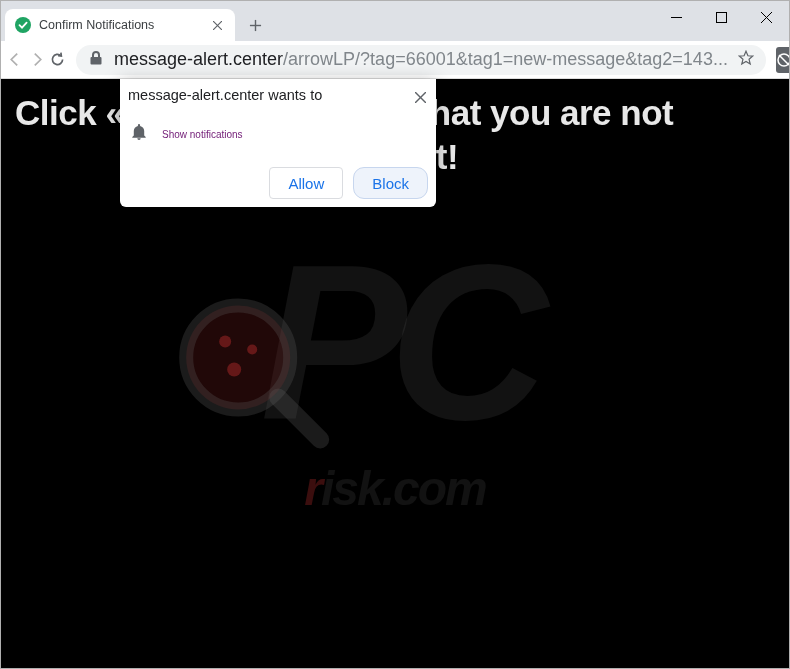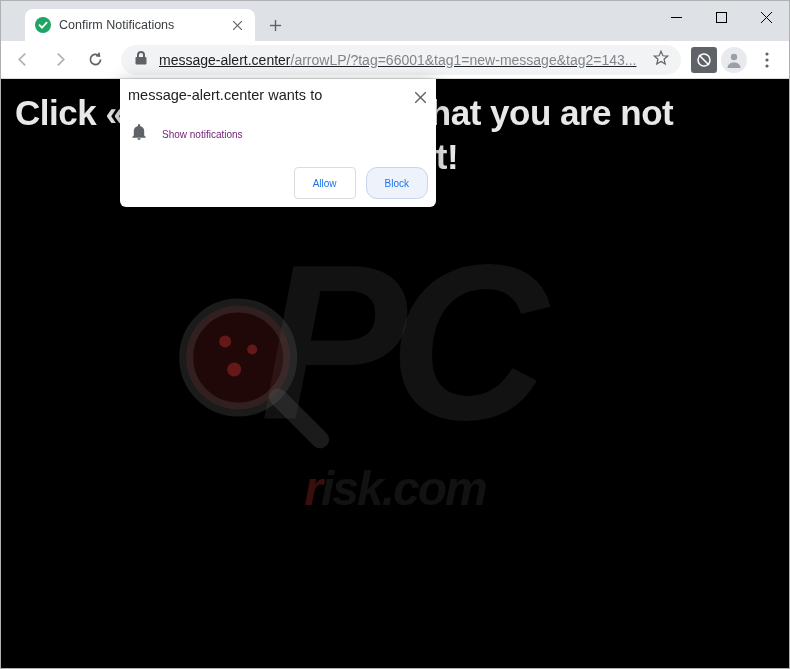--- a/index.html
+++ b/index.html
@@ -4,35 +4,35 @@
   <style>
     * { margin: 0; padding: 0; box-sizing: border-box; font-family: "Segoe UI", Tahoma, sans-serif; }
     body { width: 790px; height: 669px; background: #fff; position: relative; overflow: hidden; border: 1px solid #b0b0b0; }
 
     
     .window-controls { position: absolute; top: 0; right: 0; height: 32px; display: flex; align-items: center; z-index: 50; }
     .win-btn { width: 45px; height: 30px; display: flex; align-items: center; justify-content: center; cursor: pointer; }
     .win-btn svg { width: 11px; height: 11px; stroke: #000; stroke-width: 1; fill: none; }
 
     
-    .tabstrip { height: 40px; background: #dee1e6; display: flex; align-items: flex-end; padding-left: 24px; padding-top: 8px; }
+    .tabstrip { height: 40px; background: #dee1e6; display: flex; align-items: flex-end; padding-left: 4px; padding-top: 8px; }
     .tab { background: #fff; height: 32px; width: 230px; border-top-left-radius: 8px; border-top-right-radius: 8px; display: flex; align-items: center; padding: 0 10px; gap: 8px; position: relative; }
     .tab .favicon { width: 16px; height: 16px; }
     .tab .title { flex: 1; font-size: 12.5px; color: #3c4043; white-space: nowrap; overflow: hidden; }
     .tab .close { width: 16px; height: 16px; display: flex; align-items: center; justify-content: center; cursor: pointer; }
     .newtab { width: 28px; height: 28px; display: flex; align-items: center; justify-content: center; cursor: pointer; margin-left: 6px; margin-bottom: 2px; }
 
     
     .toolbar { height: 38px; background: #fff; display: flex; align-items: center; padding: 0 6px; gap: 4px; border-bottom: 1px solid #dcdcdc; }
     .tool-btn { width: 32px; height: 32px; display: flex; align-items: center; justify-content: center; border-radius: 50%; cursor: pointer; }
     .tool-btn.disabled svg { stroke: #b0b0b0; }
     .tool-btn svg { width: 17px; height: 17px; stroke: #5f6368; stroke-width: 2; fill: none; }
     .omnibox { flex: 1; height: 30px; background: #f1f3f4; border-radius: 15px; display: flex; align-items: center; padding: 0 12px; gap: 10px; margin: 0 6px; }
     .omnibox .lock { width: 16px; height: 16px; fill: #5f6368; }
-    .omnibox .url { flex: 1; font-size: 14px; color: #202124; white-space: nowrap; overflow: hidden; text-decoration: underline; }
+    .omnibox .url { flex: 1; font-size: 18px; color: #202124; white-space: nowrap; overflow: hidden; }
     .omnibox .url .path { color: #80868b; }
     .star { width: 16px; height: 16px; stroke: #5f6368; fill: none; stroke-width: 1.5; }
     .ext-icon { width: 26px; height: 26px; background: #5f6368; border-radius: 3px; display:flex; align-items:center; justify-content:center; }
     .avatar { width: 26px; height: 26px; border-radius: 50%; background: #e8eaed; display: flex; align-items: center; justify-content: center; }
     .menu-dots { width: 32px; height: 32px; display: flex; align-items: center; justify-content: center; cursor: pointer; }
 
     
     .viewport { position: absolute; top: 78px; left: 0; right: 0; bottom: 0; background: #000; overflow: hidden; }
     .page-text { color: #e8e8e8; font-size: 35px; font-weight: bold; padding: 12px 14px; line-height: 1.25; letter-spacing: -0.5px; }
 
@@ -45,21 +45,21 @@
 
     
     .perm-popup { position: absolute; top: 78px; left: 119px; width: 316px; background: #fff; border-radius: 0 0 6px 6px; box-shadow: 0 4px 18px rgba(0,0,0,0.35); padding: 8px; z-index: 100; }
     .perm-head { display: flex; justify-content: space-between; align-items: flex-start; }
     .perm-title { font-size: 14.5px; color: #202124; }
     .perm-close { cursor: pointer; padding: 2px; }
     .perm-row { display: flex; align-items: center; gap: 14px; margin-top: 14px; padding-left: 2px; }
     .perm-row .bell { width: 18px; height: 18px; fill: #5f6368; }
     .perm-row .label { font-size: 10px; color: #701a75; }
     .perm-actions { display: flex; justify-content: flex-end; gap: 10px; margin-top: 22px; }
-    .perm-btn { height: 32px; padding: 0 18px; border: 1px solid #dadce0; border-radius: 4px; background: #fff; font-size: 10px; color: #1a73e8; cursor: pointer; display: flex; align-items: center; }
+    .perm-btn { height: 32px; padding: 0 18px; border: 1px solid #dadce0; border-radius: 4px; background: #fff; font-size: 15px; color: #1a73e8; cursor: pointer; display: flex; align-items: center; }
     .perm-btn.block { background: #eef3fb; border-color: #c7d6ee; border-radius: 11px; }
   </style>
 </head>
 <body>
 
 <div class="window-controls">
   <div class="win-btn">
       <svg viewBox="0 0 11 11">
         <line x1="0" y1="5.5" x2="11" y2="5.5"></line>
       </svg>

